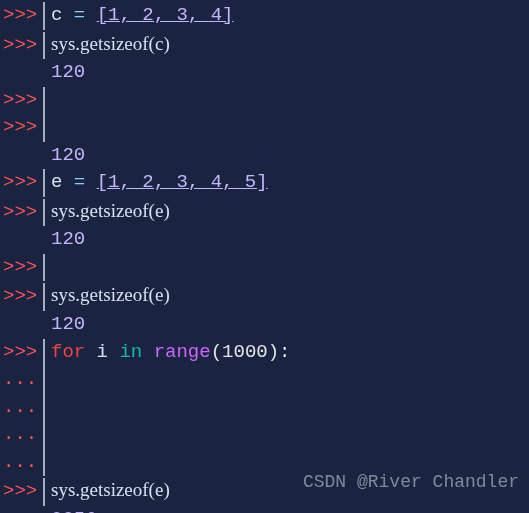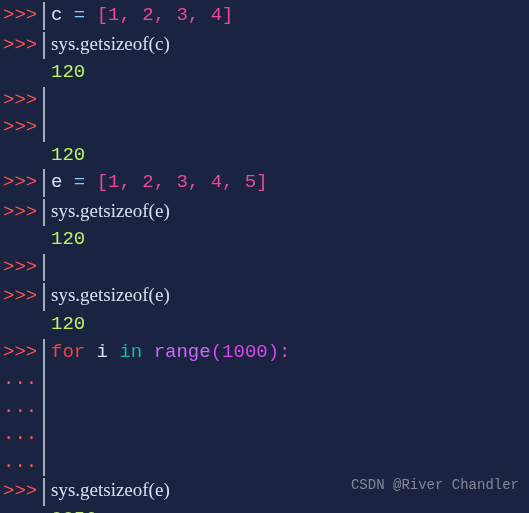--- a/index.html
+++ b/index.html
@@ -34,33 +34,33 @@
     flex-shrink: 0;
   }
   .dots {
     color: #ff5555;
   }
   .code {
     color: #d8e0f0;
   }
   .var { color: #d8e0f0; }
   .op { color: #88ccff; }
-  .punct { color: #d946ef; text-align: center; }
-  .num { color: #ec4899; }
-  .output { color: #bef264; }
+  .punct { color: #e5e5e5; text-align: center; }
+  .num { color: #c4b5fd; text-decoration: underline; }
+  .output { color: #c4b5fd; }
   .kw-for { color: #ef4444; }
   .kw-in { color: #14b8a6; }
   .func { color: #cc66ff; }
   .call { color: #d8e0f0; font-family: Liberation Serif, serif; }
   .watermark {
     position: absolute;
     bottom: 18px;
     right: 10px;
     color: rgba(200,200,210,0.6);
-    font-size: 14px;
+    font-size: 18px;
     margin-top: 8px;
   }
 </style>
 </head>
 <body>
 
 <div class="terminal">
 
   <div class="line">
     <span class="gutter">&gt;&gt;&gt;</span>

